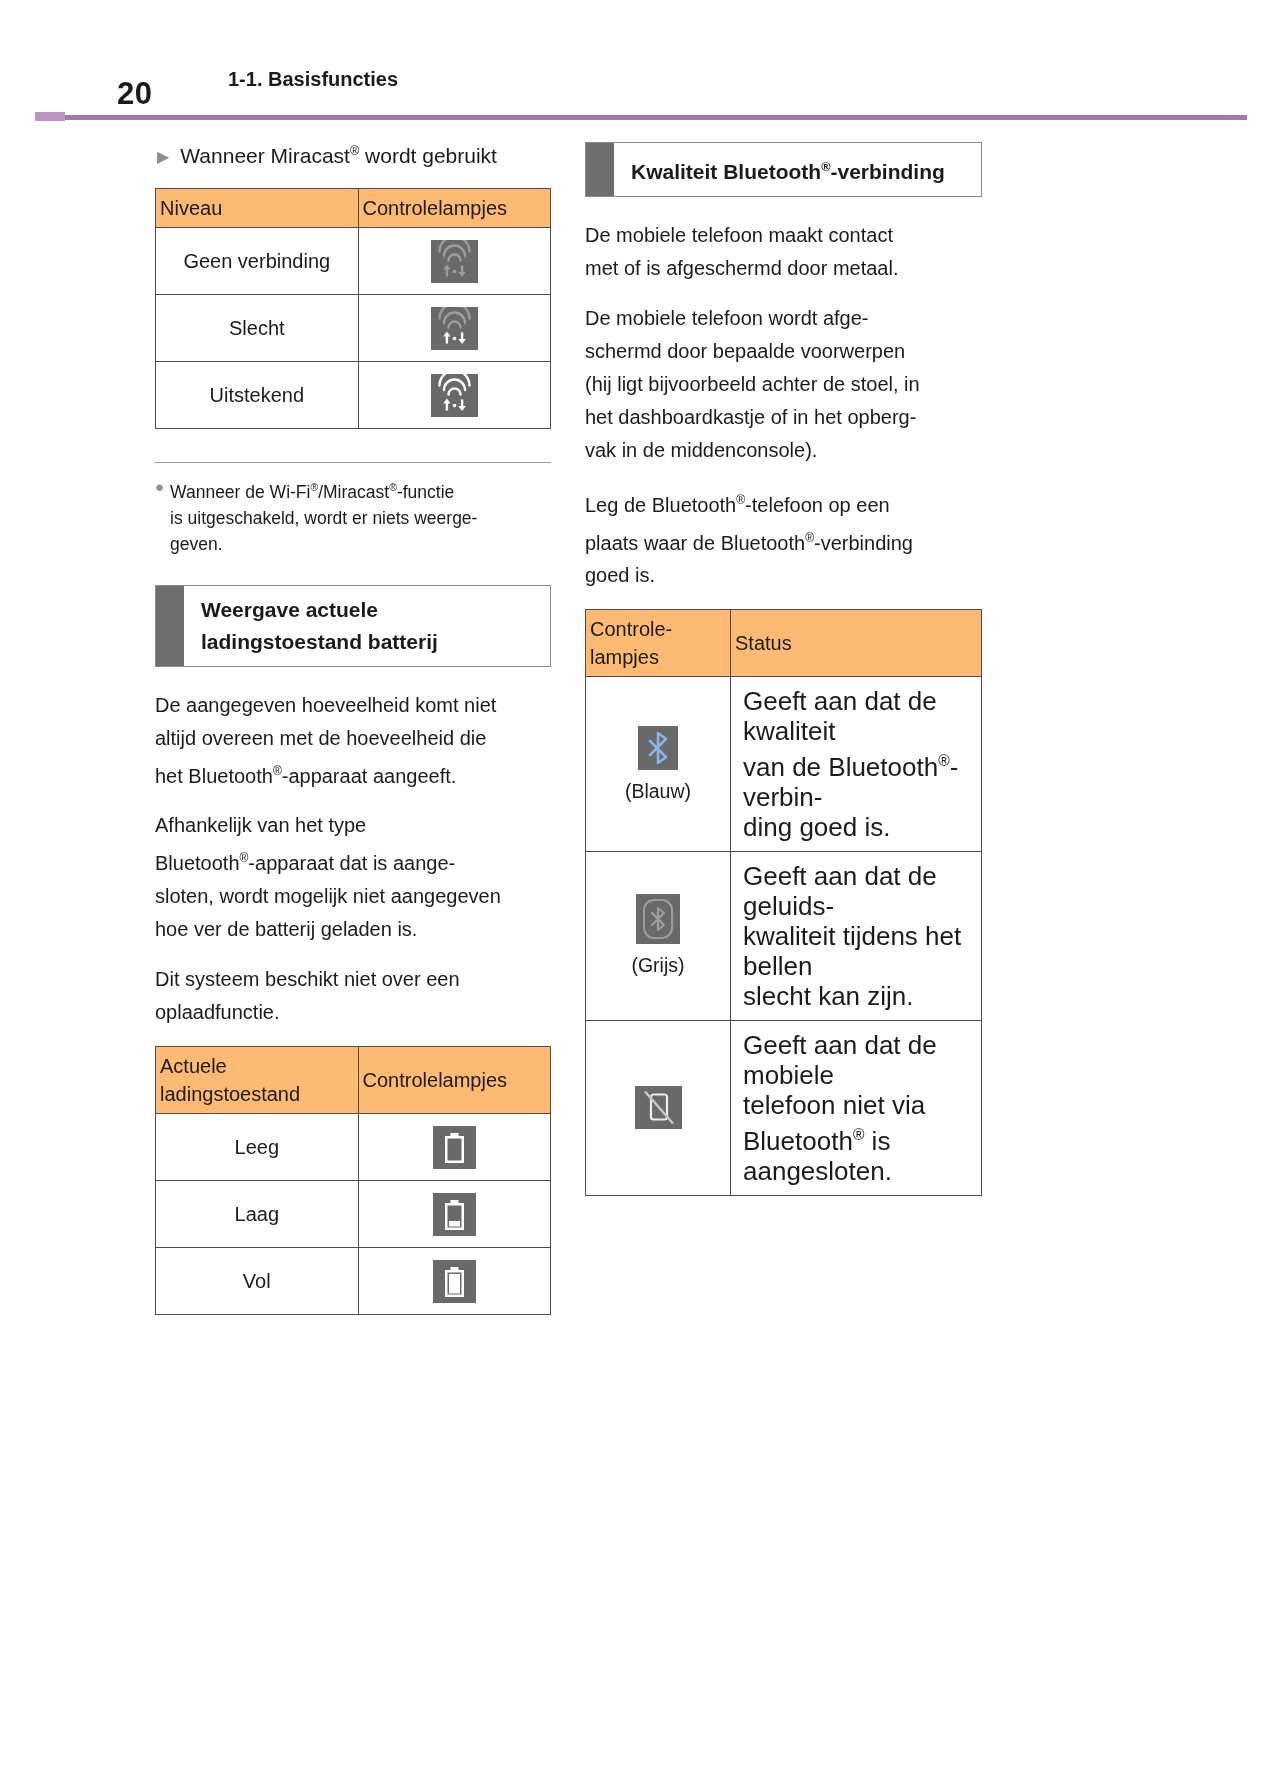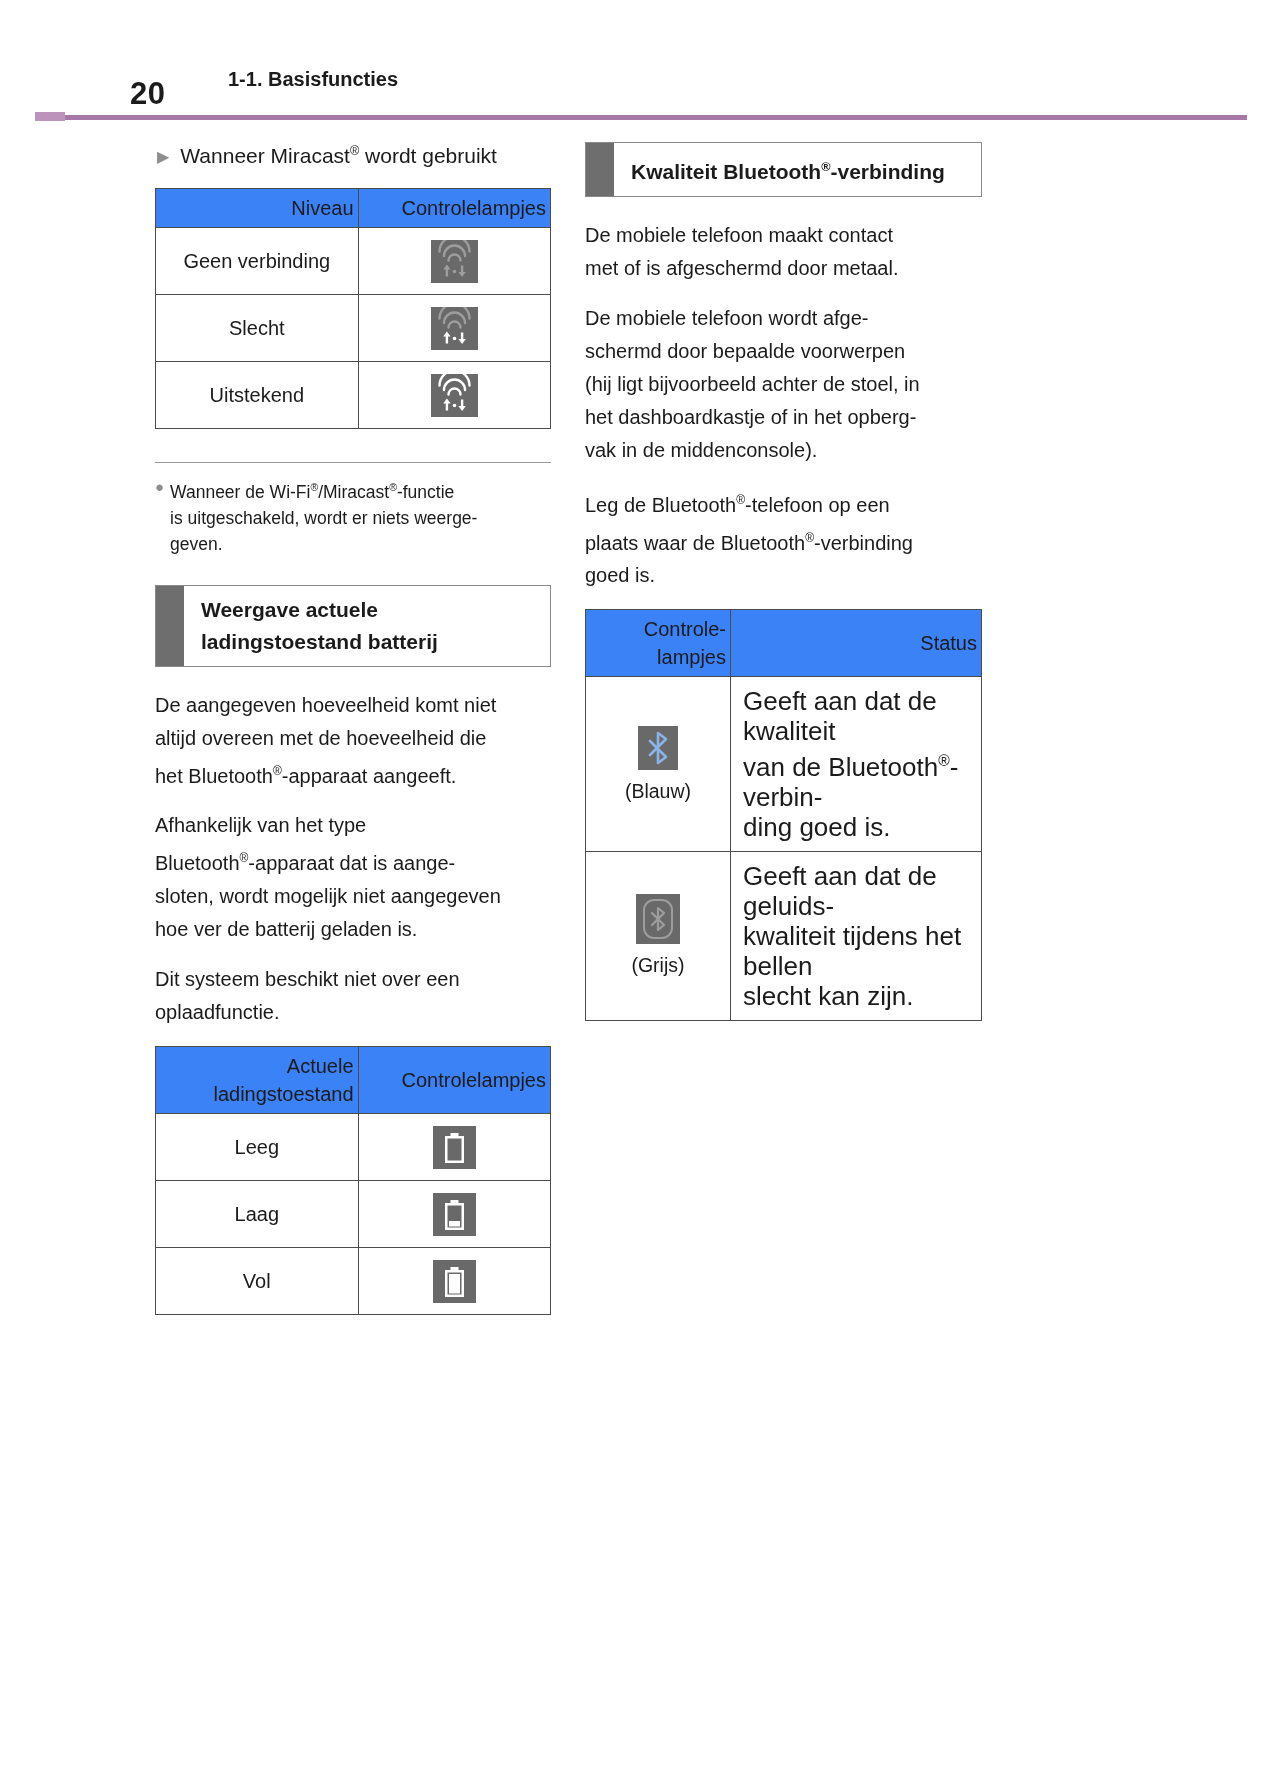--- a/index.html
+++ b/index.html
@@ -1,20 +1,20 @@
 <!DOCTYPE html>
 <html><head>
 <meta charset="utf-8">
 <style>
   html, body { margin:0; padding:0; background:#ffffff; }
   body { font-family:"Liberation Sans", sans-serif; color:#1b1b1b; }
   .page { position:relative; width:1282px; height:1770px; background:#fff; overflow:hidden; }
 
   
-  .page-num { position:absolute; left:130px; top:76px; font-size:31px; font-weight:700; letter-spacing:.5px; }
+  .page-num { position:absolute; left:117px; top:76px; font-size:31px; font-weight:700; letter-spacing:.5px; }
   .crumb    { position:absolute; left:228px; top:68px; font-size:20px; font-weight:700; }
   .rule     { position:absolute; left:35px; top:115px; width:1212px; height:5px; background:#a678a8; }
   .rule-tab { position:absolute; left:35px; top:112px; width:30px; height:9px; background:#bb93bb; }
 
   
   .col { position:absolute; top:140px; }
   .col-left  { left:155px; width:396px; }
   .col-right { left:585px; width:397px; }
 
   
@@ -30,21 +30,21 @@
   .section-block { width:28px; background:#6e6e6e; flex:none; }
   .section-title { font-weight:700; font-size:21px; line-height:32px; padding:8px 8px 8px 17px; white-space:pre-line; }
 
   .para { font-size:20px; line-height:33px; white-space:pre-line; margin:0 0 17px 0; }
 
   sup { font-size:60%; }
 
   
   table { border-collapse:collapse; width:100%; table-layout:fixed; }
   th, td { border:1.5px solid #4c4c4c; }
-  th { background:#3b82f6; font-weight:400; font-size:20px; line-height:28px; white-space:pre-line; padding:5px 4px; text-align:right; }
+  th { background:#fdba74; font-weight:400; font-size:20px; line-height:28px; white-space:pre-line; padding:5px 4px; text-align:left; }
   td { font-size:20px; text-align:center; vertical-align:middle; padding:4px; }
 
   .signal-table { margin-bottom:0; }
   .signal-table td { height:58px; }
   .signal-table th.c1, .signal-table td.c1 { width:49%; }
 
   .battery-table td { height:58px; }
   .battery-table th.c1, .battery-table td.c1 { width:49%; }
 
   .status-table th.c1, .status-table td.c1 { width:136px; }
@@ -252,18 +252,30 @@
             <rect width="44" height="50" fill="#696969"></rect>
             <rect x="8" y="6" width="28" height="38" rx="10" fill="none" stroke="#9d9d9d" stroke-width="2"></rect>
             <path d="M16 19 L28 31 L22 36 L22 14 L28 19 L16 31" fill="none" stroke="#9d9d9d" stroke-width="2.2" stroke-linejoin="round" stroke-linecap="round"></path>
           </svg>
           <div class="lamp-label">(Grijs)</div>
         </td>
         <td class="status rich">Geeft aan dat de geluids-
 kwaliteit tijdens het bellen
 slecht kan zijn.</td>
       </tr>
+      <tr>
+        <td class="c1 lamp">
+          <svg class="icon-tile" width="47" height="43" viewBox="0 0 47 43">
+            <rect width="47" height="43" fill="#696969"></rect>
+            <rect x="16" y="8.5" width="16" height="25" rx="2.5" fill="none" stroke="#ececec" stroke-width="2.2"></rect>
+            <line x1="10" y1="5.5" x2="38" y2="37.5" stroke="#c6c6c6" stroke-width="2.6"></line>
+          </svg>
+        </td>
+        <td class="status rich">Geeft aan dat de mobiele
+telefoon niet via
+Bluetooth<sup>®</sup> is aangesloten.</td>
+      </tr>
     </tbody>
       </table>
 
   </div>
 
 </div>
 
 </body></html>

